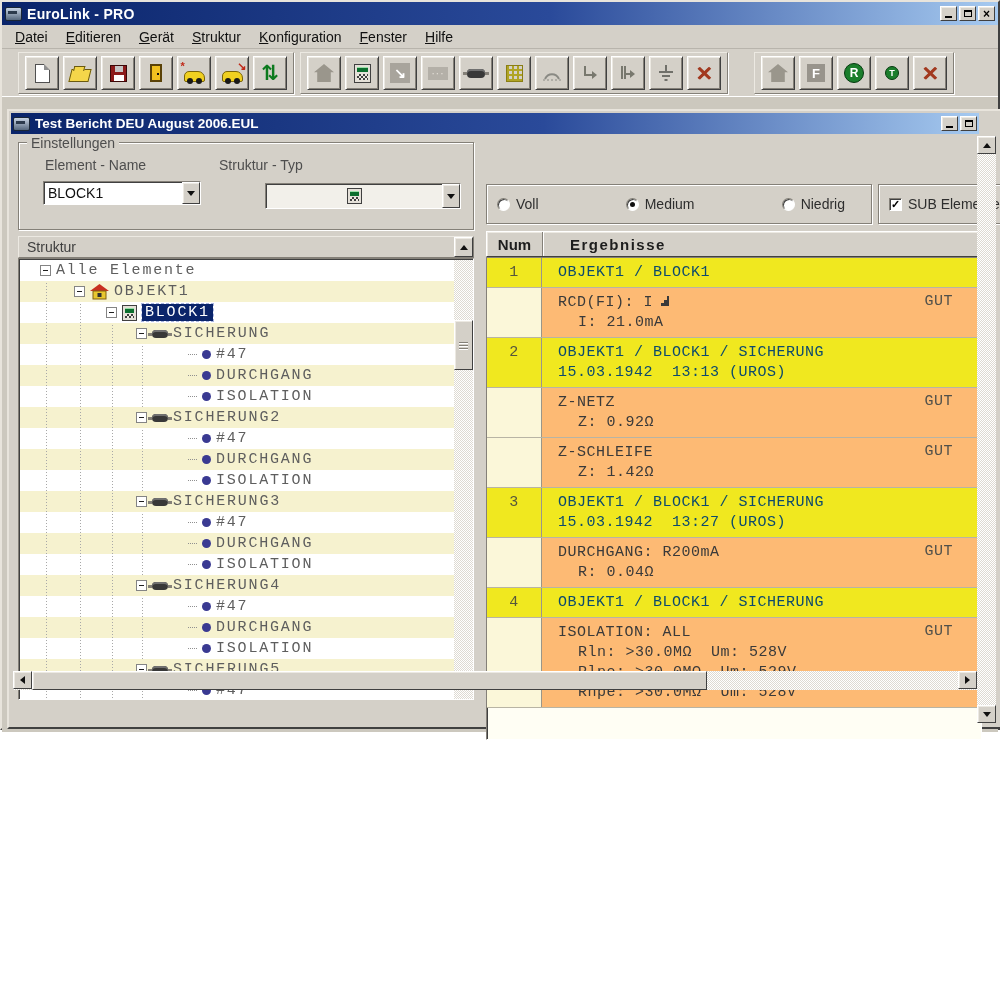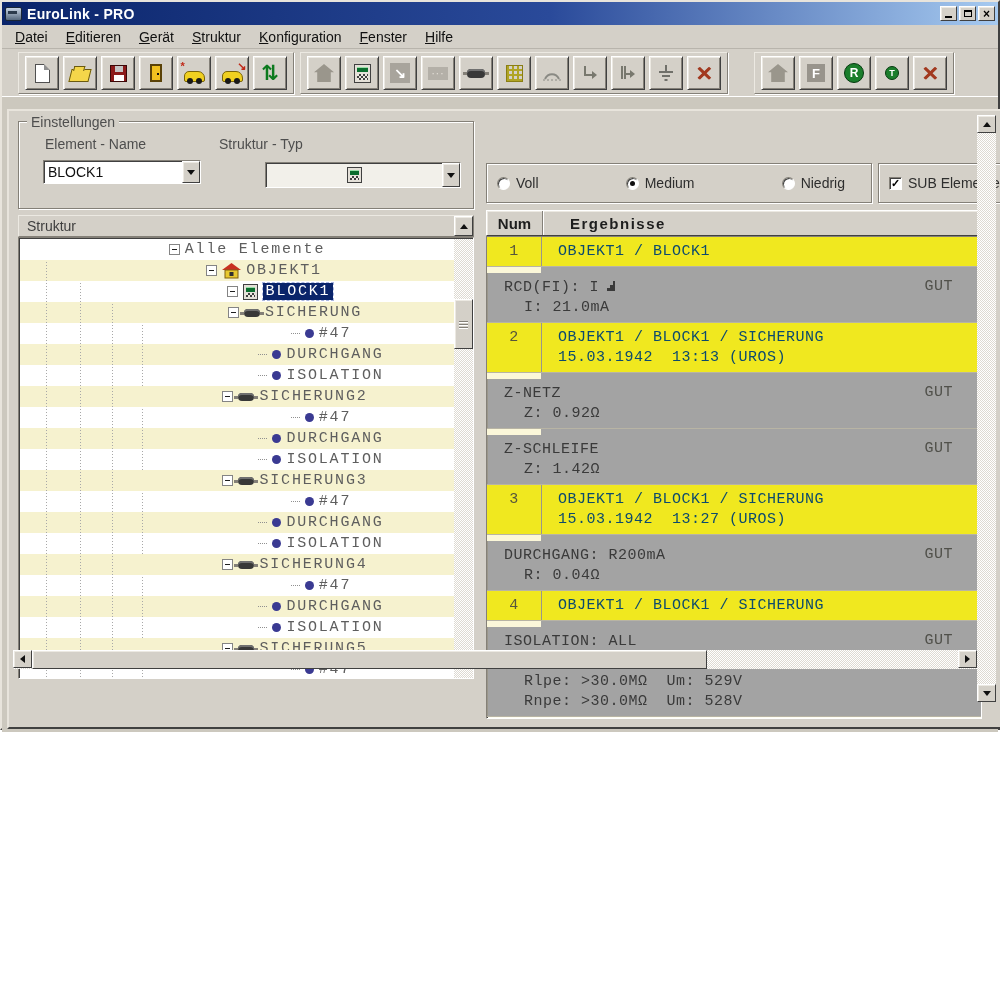--- a/index.html
+++ b/index.html
@@ -121,21 +121,21 @@
   #struktur-header .hd-text { font-size:14px; color:#3e3e3e; padding-left:8px; }
   .scroll-btn { width:19px; height:18px; background:#d4d0c8; display:flex; align-items:center; justify-content:center;
      border:1px solid; border-color:#fff #404040 #404040 #fff; box-shadow:inset 1px 1px 0 #ece9e2; flex:none; }
   #struktur-header .scroll-btn { margin-left:auto; height:20px; }
 
   #tree-area { position:absolute; left:0; top:116px; width:456px; height:442px; background:#fff; overflow:hidden;
      border:1px solid; border-color:#848078 #ffffff #ffffff #848078; box-shadow:inset 1px 1px 0 #404040; }
   #tree-rows { position:absolute; left:1px; top:1px; right:19px; bottom:0; overflow:hidden; }
   .tree-row { display:flex; align-items:center; height:21px; gap:5px;
      font-family:"Liberation Mono","DejaVu Sans Mono",monospace; font-size:15px; letter-spacing:1.8px; color:#5e5e5e;
-     background-repeat:no-repeat; white-space:nowrap;justify-content:center; }
+     background-repeat:no-repeat; white-space:nowrap; }
   .tree-row.stripe { background-color:#f6f2cf; }
   .tree-label.selected { background:#0a246a; color:#fff; padding:0 3px; outline:1px dashed #aab6e0; }
   .exp { width:11px; height:11px; background:#fff; border:1px solid #848484; position:relative; flex:none; }
   .exp::before { content:""; position:absolute; left:2px; right:2px; top:4px; height:1px; background:#202020; }
   .bullet { width:9px; height:9px; border-radius:50%; background:#3a3a92; flex:none; }
   .hstub { width:9px; height:0; border-top:1px dotted #909090; flex:none; }
   #tree-vscroll { position:absolute; top:1px; right:0; bottom:0; width:19px; background:
      conic-gradient(#ffffff 25%, #dedad2 0 50%, #ffffff 0 75%, #dedad2 0) 0 0 / 2px 2px; }
   #tree-thumb { position:absolute; left:0; right:0; top:60px; height:50px; background:#d4d0c8;
      border:1px solid; border-color:#fff #404040 #404040 #fff; box-shadow:inset 1px 1px 0 #ece9e2;
@@ -166,21 +166,21 @@
 
   #results-rows { position:absolute; left:0; top:73px; width:496px; bottom:0; background:#fffef4; overflow:hidden;
      border:1px solid; border-color:#848078 #ffffff #ffffff #848078; box-shadow:inset 1px 1px 0 #404040;
      font-family:"Liberation Mono","DejaVu Sans Mono",monospace; font-size:15px; letter-spacing:0.5px; }
   .res-section { display:flex; border-bottom:1px solid #b8b4a4; }
   .res-num { width:54px; flex:none; text-align:center; padding-top:6px; color:#4e4e4e; }
   .res-content { flex:1; border-left:1px solid #9a968a; padding:5px 0 4px 16px; position:relative; min-width:0; }
   .res-head { background:#f0e81f; }
   .res-head .res-num { color:#56563c; }
   .res-head .line { color:#0c4a6e; line-height:20px; white-space:pre; }
-  .res-detail { background:#a3a3a3;flex-direction:column; }
+  .res-detail { background:#fdba74; }
   .res-detail .res-num { background:#fbf7d9; }
   .res-detail .line { color:#3a3a3a; line-height:20px; white-space:pre; }
   .res-detail .line.indent { padding-left:20px; }
   .res-status { position:absolute; top:5px; right:28px; color:#50504a; }
   .ramp-icon { display:inline-block; margin-left:4px; }
 
   
   #child-vscroll { position:absolute; right:2px; top:2px; width:19px; height:587px; z-index:5; background:
      conic-gradient(#ffffff 25%, #dedad2 0 50%, #ffffff 0 75%, #dedad2 0) 0 0 / 2px 2px;
      display:flex; flex-direction:column; justify-content:space-between; }
@@ -356,20 +356,32 @@
         <button class="tb-btn">
           <span class="icon">
             <span class="i-x">×</span>
           </span>
         </button>
       </div>
     </div>
 
   <div id="mdi">
     <div id="child-window">
+      <div id="child-titlebar">
+        <span class="app-icon"></span>
+        <span class="tb-title">Test Bericht DEU August 2006.EUL</span>
+        <span class="win-btns">
+          <span class="win-btn">
+              <span class="g-min"></span>
+            </span>
+          <span class="win-btn">
+              <span class="g-restore"></span>
+            </span>
+        </span>
+      </div>
 
       <div id="child-body">
 
         <div id="left-panel">
           <div id="settings-box">
             <span id="settings-legend">Einstellungen</span>
             <span class="set-label" style="left:26px; top:14px;">Element - Name</span>
             <span class="set-label" style="left:200px; top:14px;">Struktur - Typ</span>
             <div class="combo b-field" style="left:24px; top:38px; width:158px; height:24px;">
               <span class="field">BLOCK1</span>

